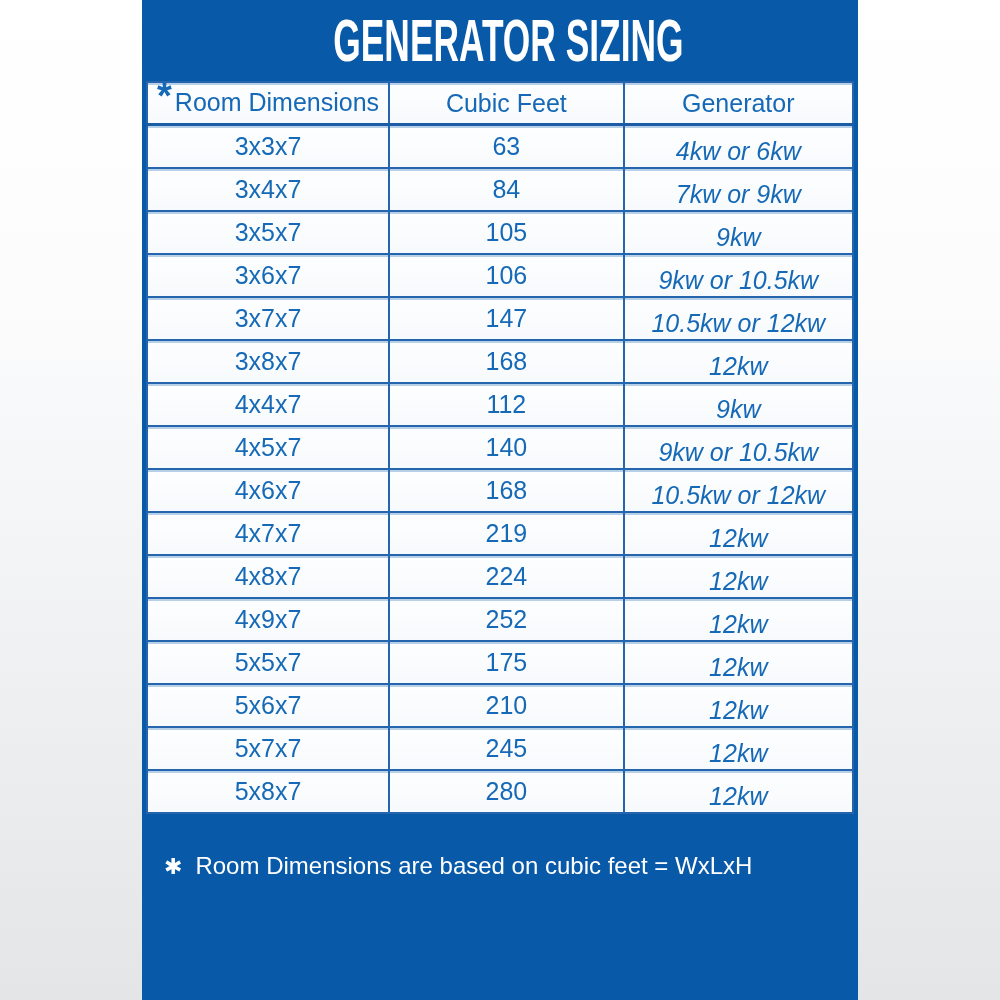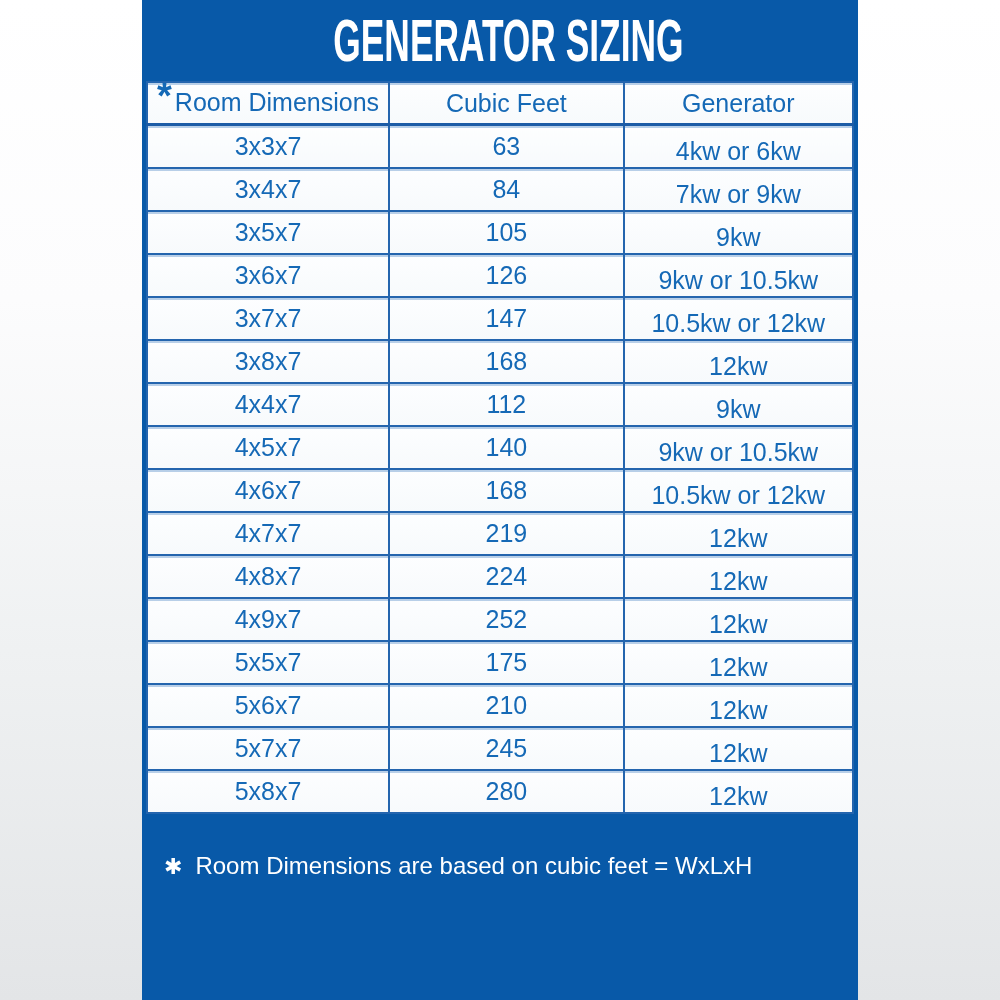--- a/index.html
+++ b/index.html
@@ -75,20 +75,21 @@
     font-weight: bold;
     line-height: 0.8;
     position: relative;
     top: -7px;
     margin-right: 3px;
   }
   .gen-val {
     position: relative;
     top: 5px;
     display: inline-block;
+    font-style: italic;
   }
   .footer {
     flex: 1 1 auto;
     color: #ffffff;
     display: flex;
     align-items: flex-start;
     padding: 39px 20px 0 22px;
     font-size: 24px;
     line-height: 1.1;
   }
@@ -138,21 +139,21 @@
           <td>84</td>
           <td><span class="gen-val">7kw or 9kw</span></td>
         </tr>
         <tr>
           <td>3x5x7</td>
           <td>105</td>
           <td><span class="gen-val">9kw</span></td>
         </tr>
         <tr>
           <td>3x6x7</td>
-          <td>126</td>
+          <td>106</td>
           <td><span class="gen-val">9kw or 10.5kw</span></td>
         </tr>
         <tr>
           <td>3x7x7</td>
           <td>147</td>
           <td><span class="gen-val">10.5kw or 12kw</span></td>
         </tr>
         <tr>
           <td>3x8x7</td>
           <td>168</td>

